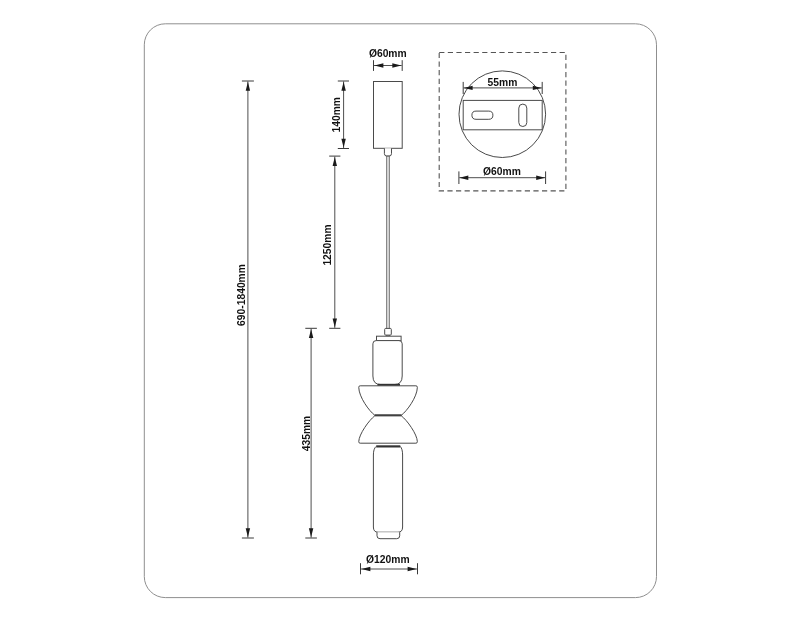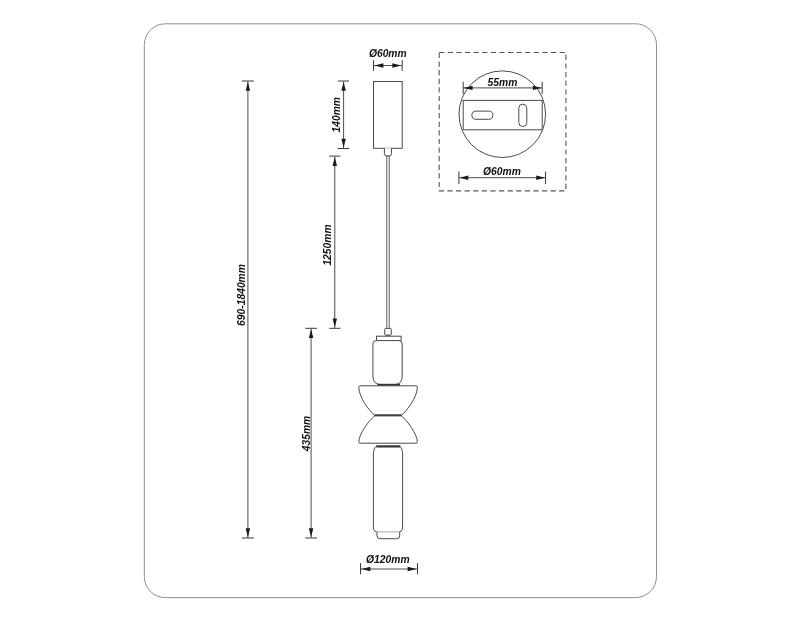--- a/index.html
+++ b/index.html
@@ -1,16 +1,16 @@
 <!DOCTYPE html>
 <html><head>
 <meta charset="utf-8">
 <style>
   html,body{margin:0;padding:0;background:#ffffff;}
-  .page{position:relative;width:800px;height:622px;background:#ffffff;overflow:hidden;font-style:italic;}
+  .page{position:relative;width:800px;height:622px;background:#ffffff;overflow:hidden;}
   svg text{font-family:"Liberation Sans",sans-serif;font-weight:bold;fill:#111111;font-size:10.3px;}
 </style>
 </head>
 <body>
 <div class="page">
 <svg width="800" height="622" viewBox="0 0 800 622">
 
   <rect x="144.3" y="23.8" width="512.2" height="573.8" rx="21" fill="none" stroke="#8f8f8f" stroke-width="1"></rect>
 
   <rect x="373.5" y="81.5" width="28.7" height="66.8" fill="#ffffff" stroke="#4a4a4a" stroke-width="1"></rect>

